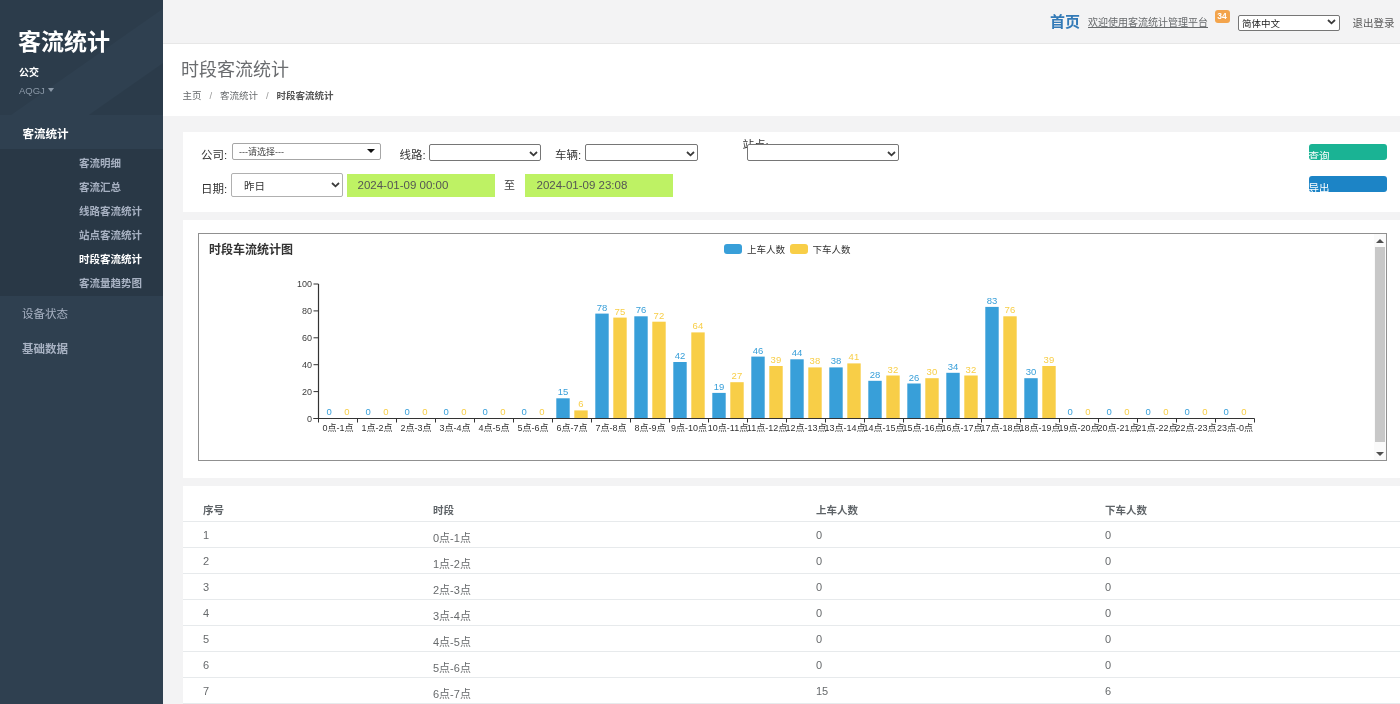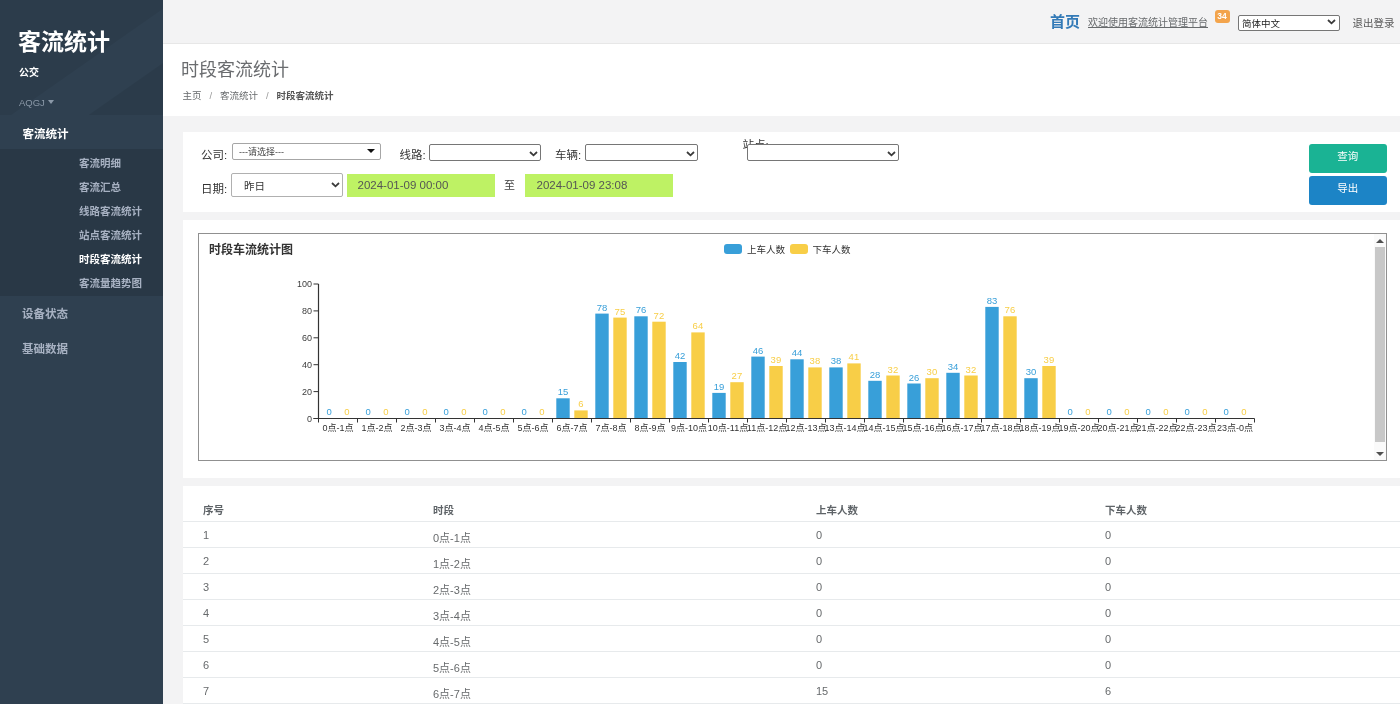--- a/index.html
+++ b/index.html
@@ -23,49 +23,49 @@
 
 .card { position:absolute; background:#fff; }
 
 .sel { position:absolute; background:#fff; border:1px solid #7e7e7e; border-radius:2px; }
 .chev { position:absolute; }
 
 .lab { font-size:11.5px; color:#333; }
 
 .dinp { position:absolute; background:#bef264; font-size:11.5px; color:#555; line-height:23px; }
 
-.btn { position:absolute; width:78.5px; height:29px; border-radius:3px; color:#fff; font-size:10.5px; text-align:center; line-height:24px; }
+.btn { position:absolute; width:78.5px; height:16px; border-radius:3px; color:#fff; font-size:10.5px; line-height:24px; }
 
 .hcell { position:absolute; font-size:10.5px; font-weight:bold; color:#5f6468; }
 .trow { position:absolute; left:183px; width:1217px; height:26px; border-bottom:1px solid #e7eaec; font-size:11px; color:#676a6c; }
 .trow span { position:absolute; top:7px; }
 .c1 { left:20px; } .c2 { left:250px; } .c3 { left:633px; } .c4 { left:922px; }
 </style>
 </head>
 <body>
 <div id="stage">
 
   <div id="sidebar">
     <div id="profile">
         <div class="pa"></div>
         <div class="pb"></div>
       </div>
     <div class="t" style="left:18px;top:22.5px;font-size:23px;font-weight:bold;color:#fff;">客流统计</div>
     <div class="t" style="left:19px;top:63.5px;font-size:10px;font-weight:bold;color:#fff;">公交</div>
-    <div class="t" style="left:19px;top:97px;font-size:9.5px;color:#8b99a8;">AQGJ <span style="display:inline-block;width:0;height:0;border-left:3.5px solid transparent;border-right:3.5px solid transparent;border-top:4px solid #8b99a8;vertical-align:2px;"></span></div>
+    <div class="t" style="left:19px;top:85px;font-size:9.5px;color:#8b99a8;">AQGJ <span style="display:inline-block;width:0;height:0;border-left:3.5px solid transparent;border-right:3.5px solid transparent;border-top:4px solid #8b99a8;vertical-align:2px;"></span></div>
     <div class="t" style="left:22.5px;top:124.5px;font-size:11.5px;font-weight:bold;color:#fff;">客流统计</div>
     <div id="submenu">
       <div class="smi" style="top:5.8px;">客流明细</div>
       <div class="smi" style="top:29.7px;">客流汇总</div>
       <div class="smi" style="top:53.6px;">线路客流统计</div>
       <div class="smi" style="top:77.5px;">站点客流统计</div>
       <div class="smi" style="top:101.9px;color:#fff;">时段客流统计</div>
       <div class="smi" style="top:125.8px;">客流量趋势图</div>
     </div>
-    <div class="t" style="left:22px;top:305px;font-size:11.5px;font-weight:bold;color:#a7b1c2;">设备状态</div>
+    <div class="t" style="left:22px;top:305px;font-size:11.5px;font-weight:normal;color:#a7b1c2;">设备状态</div>
     <div class="t" style="left:22px;top:339.5px;font-size:11.5px;font-weight:bold;color:#a7b1c2;">基础数据</div>
   </div>
 
   <div id="topbar"></div>
   <div class="t" style="left:1050px;top:10px;font-size:15px;font-weight:bold;color:#337ab7;">首页</div>
   <div class="t" style="left:1088px;top:13.5px;font-size:10px;color:#676a6c;text-decoration:underline;">欢迎使用客流统计管理平台</div>
   <div class="t" style="left:1214.5px;top:9.5px;width:15px;height:13px;background:#f3a44c;border-radius:3px;color:#fff;font-size:8.5px;font-weight:bold;text-align:center;line-height:13px;">34</div>
   <div class="sel" style="left:1237.5px;top:14.5px;width:102px;height:16px;border-color:#767676;"></div>
   <div class="t" style="left:1242px;top:15.5px;font-size:9.5px;color:#222;">简体中文</div>
   <svg class="chev" style="left:1327px;top:19px;" width="9" height="6" viewBox="0 0 9 6">

